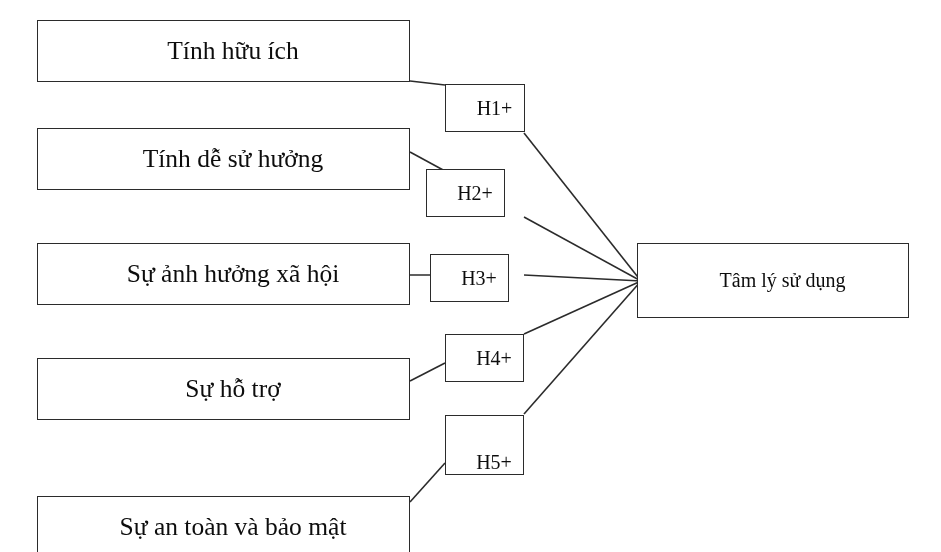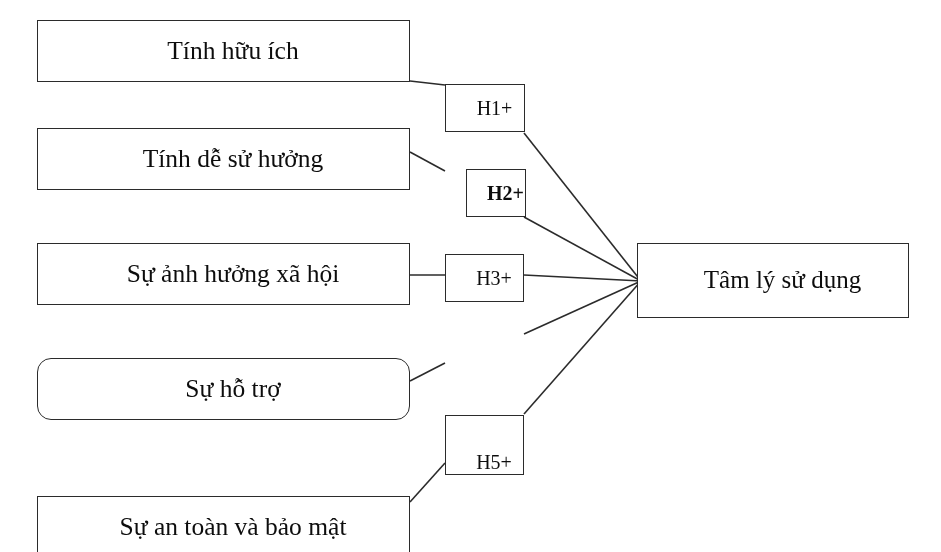--- a/index.html
+++ b/index.html
@@ -44,32 +44,32 @@
     line-height: 1.15;
     white-space: nowrap;
   }
   .construct-box .node-label {
     font-size: 25.5px;
   }
   .hyp-box .node-label {
     font-size: 20px;
   }
   .outcome-box .node-label {
-    font-size: 25px;
+    font-size: 20px;
   }
   
   #box-usefulness   { left: 37px; top: 20px;  width: 373px; height: 62px; }
   #box-ease-of-use  { left: 37px; top: 128px; width: 373px; height: 62px; }
   #box-social       { left: 37px; top: 243px; width: 373px; height: 62px; }
-  #box-support      { left: 37px; top: 358px; width: 373px; height: 62px; border-radius: 14px; }
+  #box-support      { left: 37px; top: 358px; width: 373px; height: 62px; }
   #box-security     { left: 37px; top: 496px; width: 373px; height: 62px; }
   
   #box-h1 { left: 445px; top: 84px;  width: 80px; height: 48px; }
-  #box-h2 { left: 466px; top: 169px; width: 60px; height: 48px; font-weight: bold; }
-  #box-h3 { left: 445px; top: 254px; width: 79px; height: 48px; }
+  #box-h2 { left: 426px; top: 169px; width: 79px; height: 48px; }
+  #box-h3 { left: 430px; top: 254px; width: 79px; height: 48px; }
   #box-h4 { left: 445px; top: 334px; width: 79px; height: 48px; }
   #box-h5 { left: 445px; top: 415px; width: 79px; height: 60px; align-items: flex-end; }
   
   #box-outcome { left: 637px; top: 243px; width: 272px; height: 75px; }
 </style>
 </head>
 <body>
 
 <div id="diagram-root">
 
@@ -115,20 +115,23 @@
   </div>
 
   <div class="node-box hyp-box" id="box-h2">
     <span class="node-label">H2+</span>
   </div>
 
   <div class="node-box hyp-box" id="box-h3">
     <span class="node-label">H3+</span>
   </div>
 
+  <div class="node-box hyp-box" id="box-h4">
+    <span class="node-label">H4+</span>
+  </div>
 
   <div class="node-box hyp-box" id="box-h5">
     <span class="node-label">H5+</span>
   </div>
 
   <div class="node-box outcome-box" id="box-outcome">
     <span class="node-label">Tâm lý sử dụng</span>
   </div>
 
 </div>

